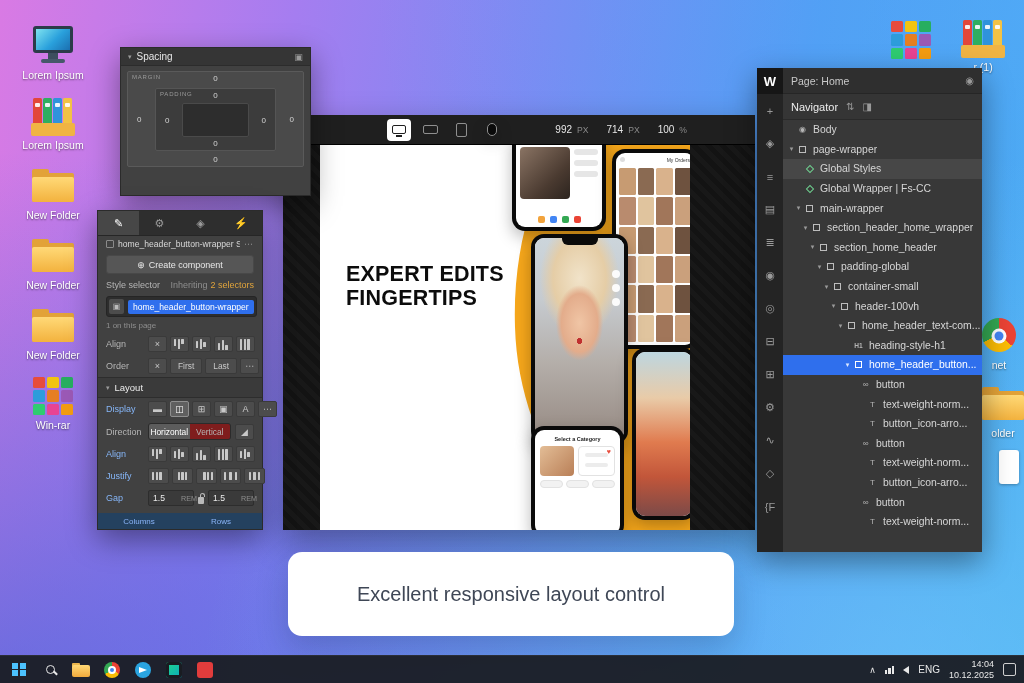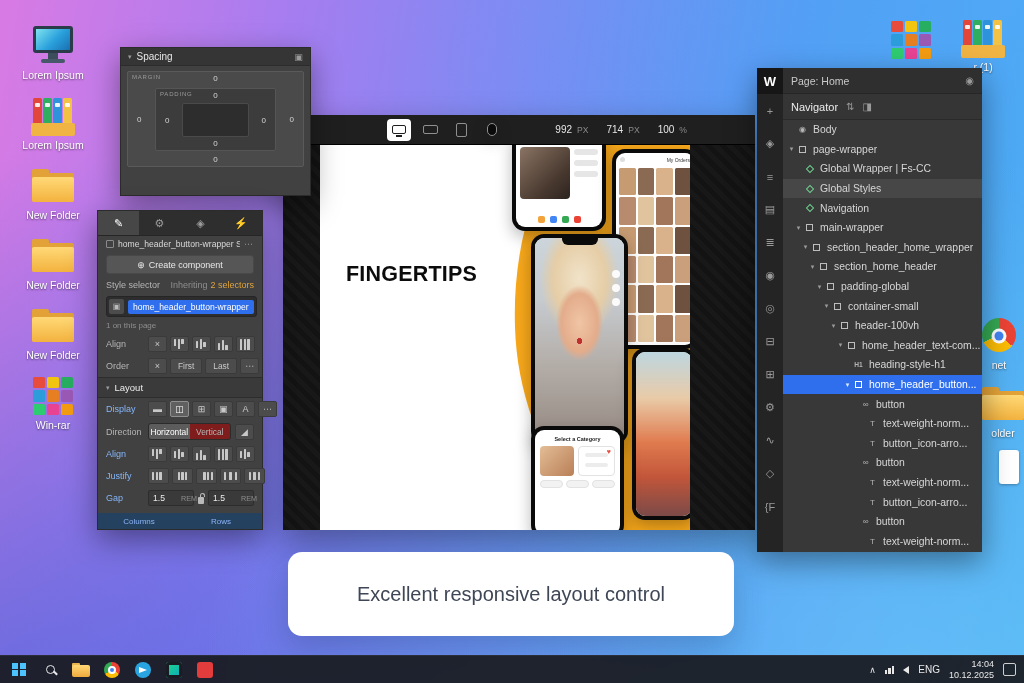--- a/index.html
+++ b/index.html
@@ -363,20 +363,21 @@
       </div>
     </div>
     <div class="cv-body">
       <div class="page">
         <svg viewBox="0 0 370 385" preserveAspectRatio="none" width="370" height="385">
           <rect width="370" height="385" fill="#F6A71B"></rect>
           <path d="M0,0 L238,0 C206,58 193,118 195,182 C197,252 224,318 272,385 L0,385 Z" fill="#ffffff"></path>
         </svg>
         <div class="hero">
           <div class="hero-h">
+            <div>EXPERT EDITS</div>
             <div>FINGERTIPS</div>
           </div>
         </div>
         <div class="phone pA">
           <div class="ph-screen">
 
             <div class="pa-photo"></div>
             <div class="pa-side">
                 <i></i>
                 <i></i>
@@ -722,40 +723,33 @@
             <span class="tico">◉</span>
             <span class="tlabel">Body</span>
           </div>
           <div class="trow" style="padding-left: 4px;">
             <span class="tchev">▾</span>
             <span class="tico">
               <span class="boxico"></span>
             </span>
             <span class="tlabel">page-wrapper</span>
           </div>
+          <div class="trow hov" style="padding-left: 11px;">
+            <span class="tchev"></span>
+            <span class="tico">
+              <span class="compico"></span>
+            </span>
+            <span class="tlabel">Global Styles</span>
+          </div>
           <div class="trow" style="padding-left: 11px;">
             <span class="tchev"></span>
             <span class="tico">
               <span class="compico"></span>
             </span>
             <span class="tlabel">Global Wrapper | Fs-CC</span>
-          </div>
-          <div class="trow hov" style="padding-left: 11px;">
-            <span class="tchev"></span>
-            <span class="tico">
-              <span class="compico"></span>
-            </span>
-            <span class="tlabel">Global Styles</span>
-          </div>
-          <div class="trow" style="padding-left: 11px;">
-            <span class="tchev"></span>
-            <span class="tico">
-              <span class="compico"></span>
-            </span>
-            <span class="tlabel">Navigation</span>
           </div>
           <div class="trow" style="padding-left: 11px;">
             <span class="tchev">▾</span>
             <span class="tico">
               <span class="boxico"></span>
             </span>
             <span class="tlabel">main-wrapper</span>
           </div>
           <div class="trow" style="padding-left: 18px;">
             <span class="tchev">▾</span>

